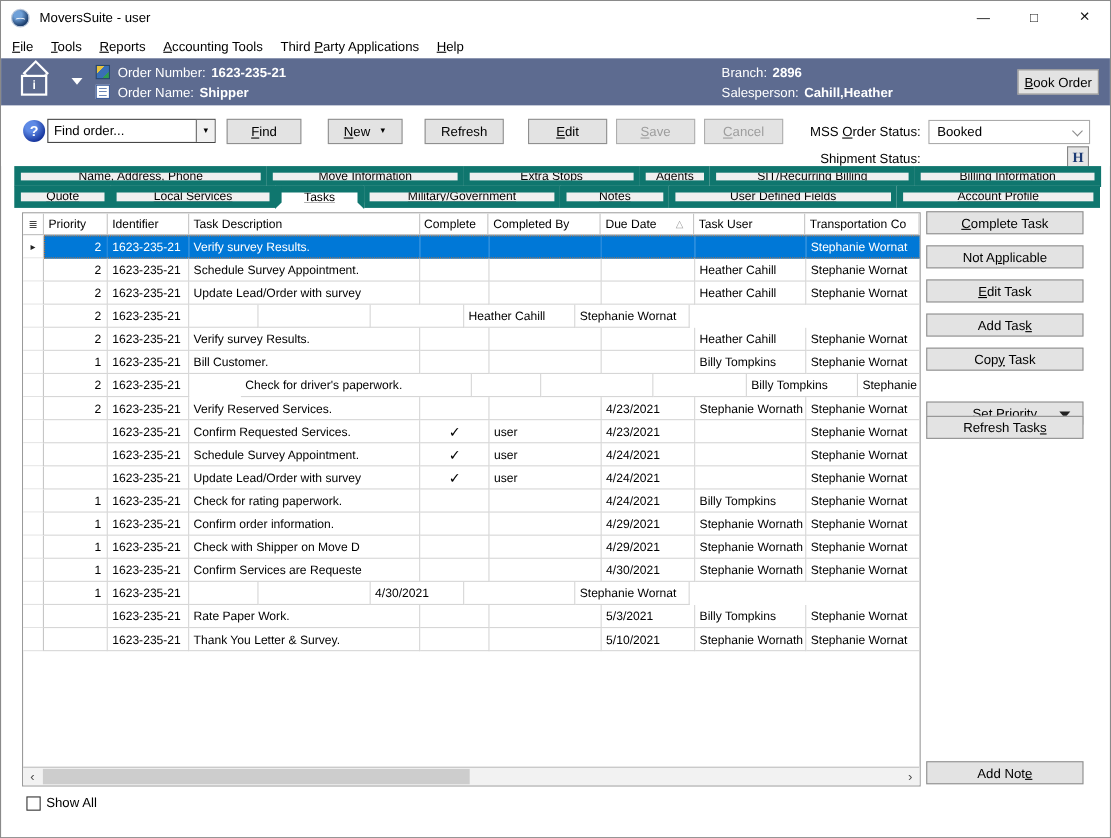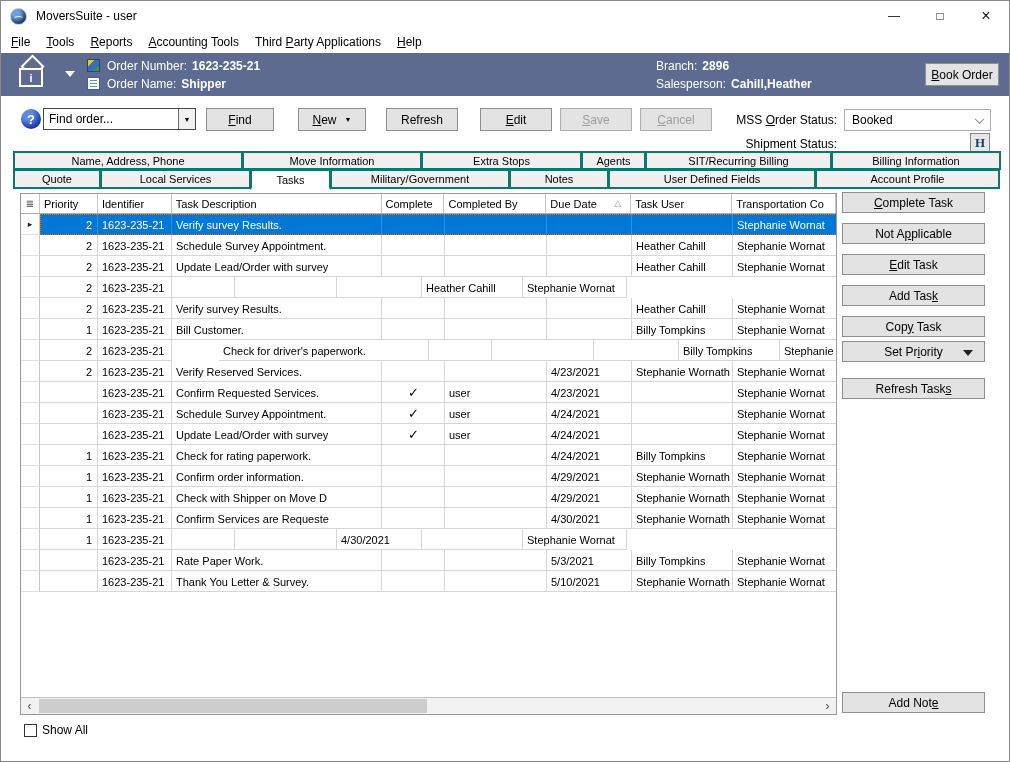--- a/index.html
+++ b/index.html
@@ -55,21 +55,21 @@
   .tb-save   { left:559px; width:72px; }
   .tb-cancel { left:639px; width:72px; }
   .mss-label  { position:absolute; left:690px; width:146px; top:17px; text-align:right; font-size:12px; }
   .ship-label { position:absolute; left:690px; width:146px; top:41px; text-align:right; font-size:12px; }
   .mss-select { position:absolute; left:843px; top:13px; width:147px; height:22px; border:1px solid #ababab; background:#fff; display:flex; align-items:center; padding:0 7px; font-size:12px; }
   .mss-select .chev { margin-left:auto; width:7px; height:7px; border-right:1.5px solid #8a8a8a; border-bottom:1.5px solid #8a8a8a; transform:rotate(45deg) translate(-1px,-1px); }
   .h-btn { position:absolute; left:969px; top:37px; width:20px; height:20px; background:#e6e6e6; border:1px solid #868686; font-family:"Liberation Serif",serif; font-weight:bold; font-size:13px; color:#1c3a74; display:flex; align-items:center; justify-content:center; }
   
   .tabs { position:absolute; top:150px; left:12px; width:994px; font-size:11px; }
   .tab-row { display:flex; height:19px; }
-  .tab { border:2px solid #0f766e; margin-left:-1px; background:#f0f0f0; display:flex; align-items:center; justify-content:center; white-space:nowrap; overflow:hidden; }
+  .tab { border:6px solid #0f766e; margin-left:-1px; background:#f0f0f0; display:flex; align-items:center; justify-content:center; white-space:nowrap; overflow:hidden;text-decoration:underline; }
   .tab:first-child { margin-left:0; }
   .tab-row.r2 .tab { margin-top:-1px; }
   .tab.selected { background:#fff; border-bottom-color:#fff; position:relative; z-index:5; height:21px; }
   
   .grid { position:absolute; left:19px; top:192px; width:817px; height:522px; border:1px solid #9a9a9a; background:#fff; overflow:hidden; }
   .g-hdr { display:flex; height:20px; border-bottom:1px solid #ababab; background:#fff; }
   .g-hcell { font-size:11px; padding:4px 3px 0 4px; border-right:1px solid #c6c6c6; white-space:nowrap; overflow:hidden; display:flex; align-items:flex-start; }
   .g-hcell .sort { margin-left:auto; color:#9a9a9a; font-size:9px; padding-right:6px; }
   .g-hsel { width:19px; flex:0 0 auto; display:flex; align-items:center; justify-content:center; color:#444; font-size:10px; padding:0; }
   .g-row { display:flex; height:21px; }
@@ -454,21 +454,21 @@
     </button>
     <button class="btn task-btn" style="top: 65px;">
       <span><u>E</u>dit Task</span>
     </button>
     <button class="btn task-btn" style="top: 96px;">
       <span>Add Tas<u>k</u></span>
     </button>
     <button class="btn task-btn" style="top: 127px;">
       <span>Cop<u>y</u> Task</span>
     </button>
-    <button class="btn task-btn" style="top: 152px; text-align: right;">
+    <button class="btn task-btn" style="top: 176px; text-align: right;">
       <span>Set Pr<u>i</u>ority</span>
       <span class="dd"></span>
     </button>
     <button class="btn task-btn" style="top: 189px;">
       <span>Refresh Task<u>s</u></span>
     </button>
   </div>
 
 <div class="showall">
   <span class="cb"></span>

